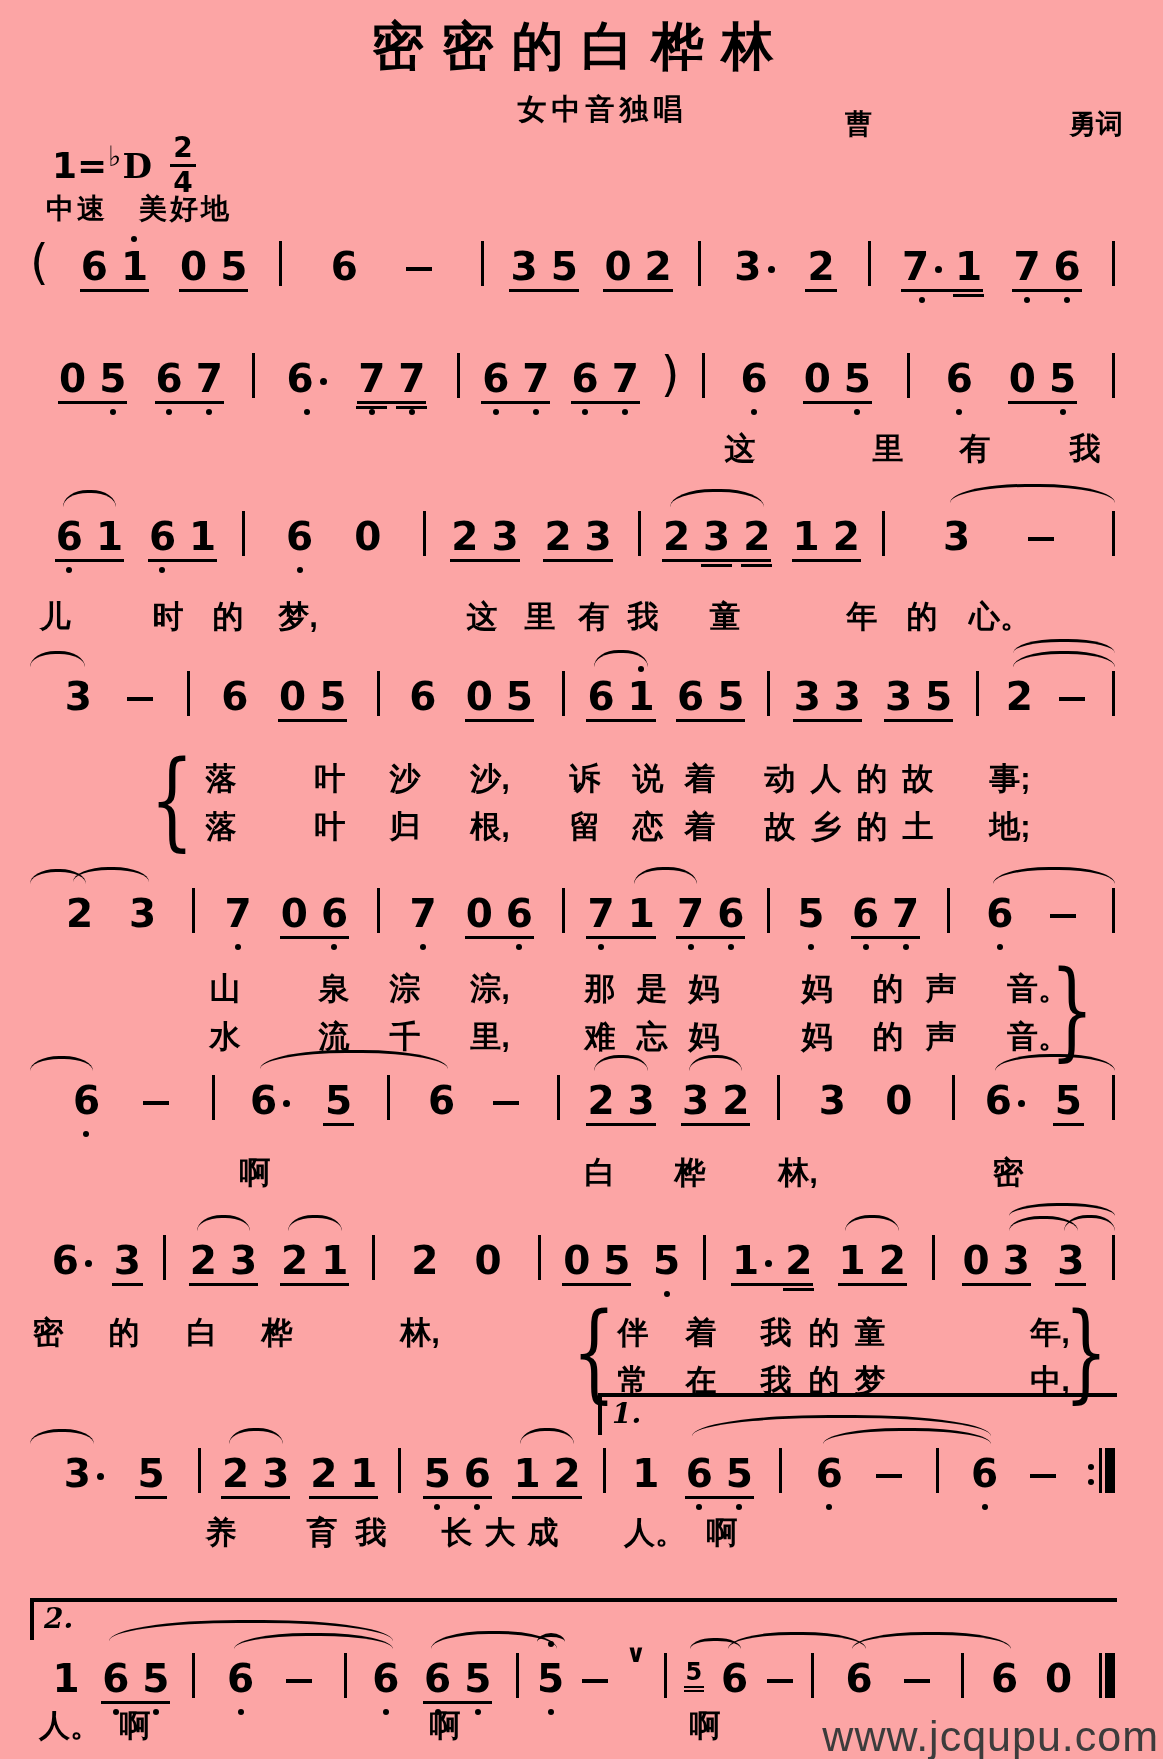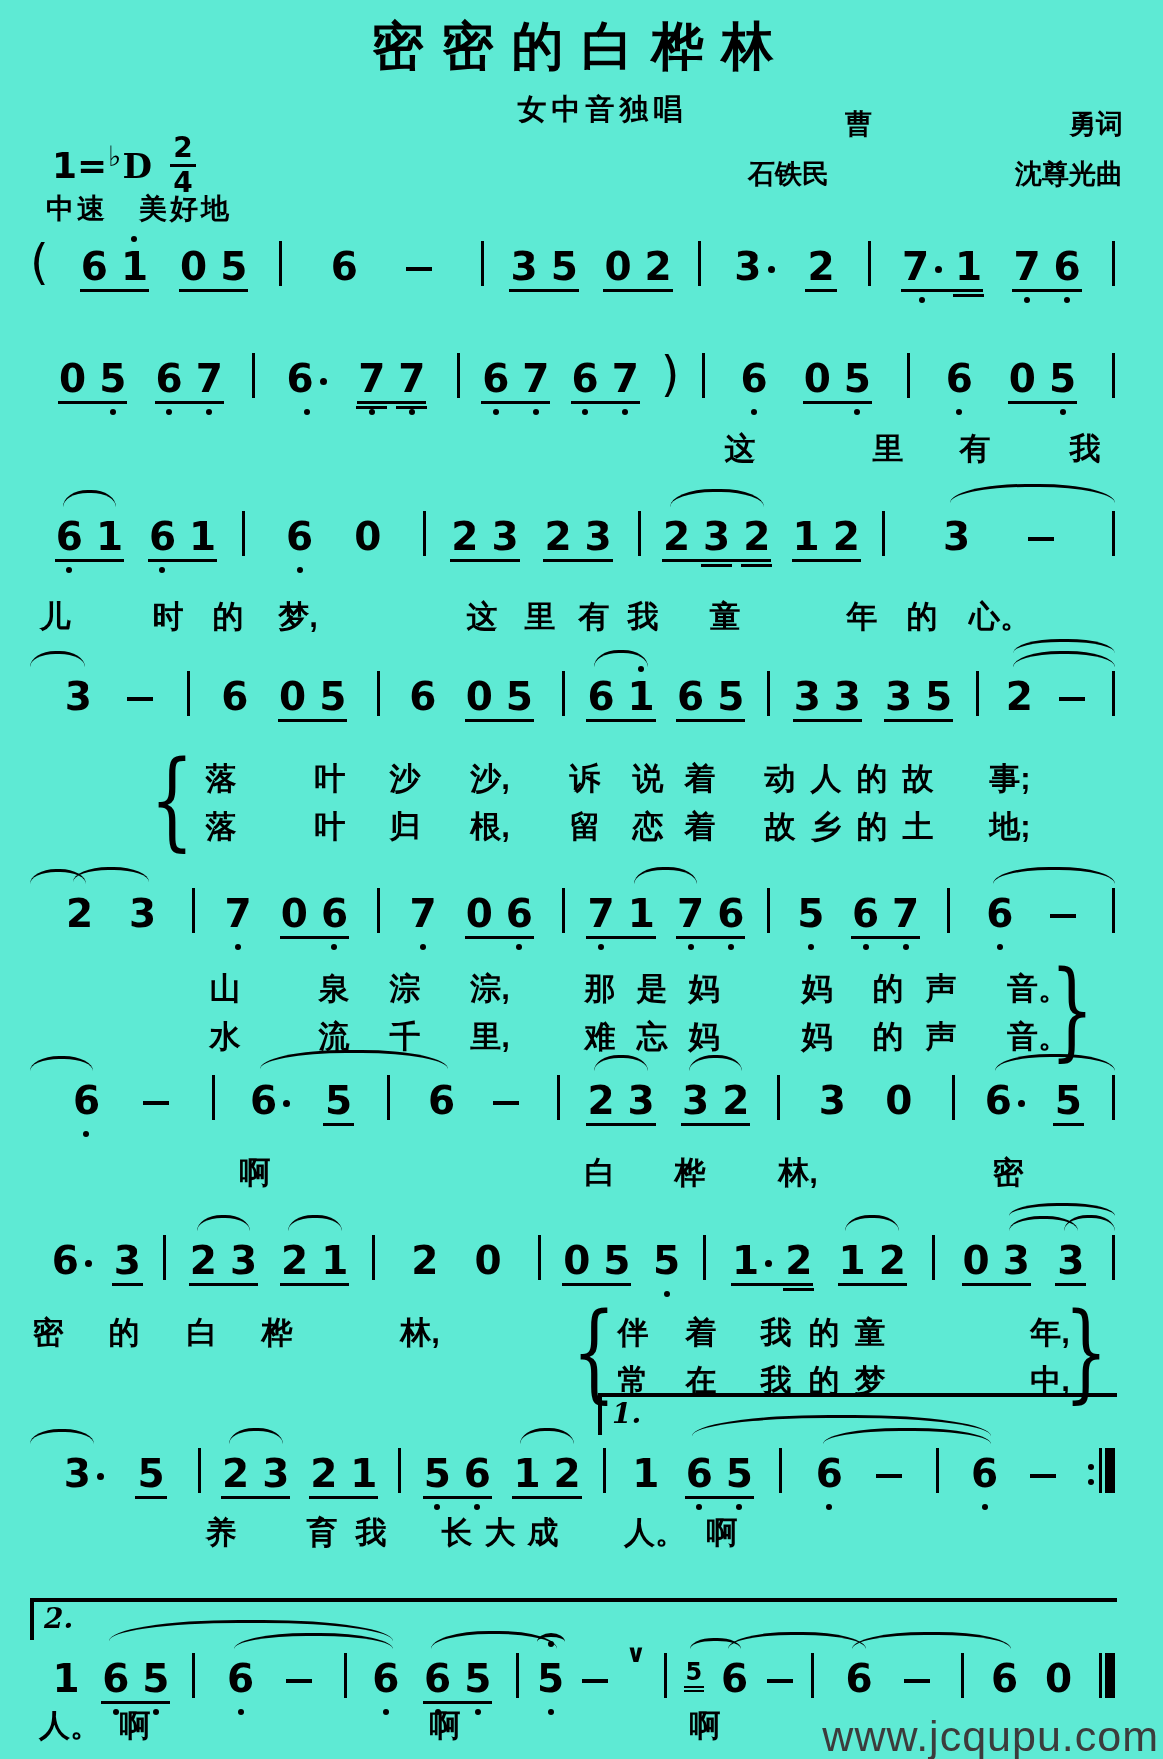--- a/index.html
+++ b/index.html
@@ -1,16 +1,16 @@
 <!DOCTYPE html>
 <html><head>
 <meta charset="utf-8">
 <style>
   html,body{margin:0;padding:0;background:#fff;}
-  .page{position:relative;width:1163px;height:1759px;background:#5eead4;color:#000;overflow:hidden;
+  .page{position:relative;width:1163px;height:1759px;background:#fca5a5;color:#000;overflow:hidden;
         font-family:"Liberation Sans",sans-serif;}
   .title{position:absolute;top:12px;left:50%;transform:translateX(-50%);
          font:700 52px "DejaVu Serif",serif;letter-spacing:18px;white-space:nowrap;}
   .subtitle{position:absolute;top:90px;left:50%;transform:translateX(-50%);
             font:700 29px "Liberation Sans",sans-serif;letter-spacing:5px;white-space:nowrap;margin-left:21px;}
   .credit1{position:absolute;left:845px;top:106px;width:278px;display:flex;justify-content:space-between;
            font:700 27px "Liberation Sans",sans-serif;}
   .credit2{position:absolute;left:748px;top:156px;width:375px;display:flex;justify-content:space-between;
            font:700 27px "Liberation Sans",sans-serif;}
   .keysig{position:absolute;left:52px;top:134px;display:flex;align-items:center;font-weight:700;}
@@ -64,24 +64,20 @@
 </style>
 </head>
 <body>
 
 <div class="page">
   <div class="title">密密的白桦林</div>
   <div class="subtitle">女中音独唱</div>
   <div class="credit1">
     <span>曹</span>
     <span>勇词</span>
-  </div>
-  <div class="credit2">
-    <span>石铁民</span>
-    <span>沈尊光曲</span>
   </div>
   <div class="keysig">
     <span class="k1">1=</span>
     <span class="kflat">♭</span>
     <span class="kD">D</span>
     <span class="meter">
       <span class="mn">2</span>
       <span class="mline"></span>
       <span class="md">4</span>
     </span>

